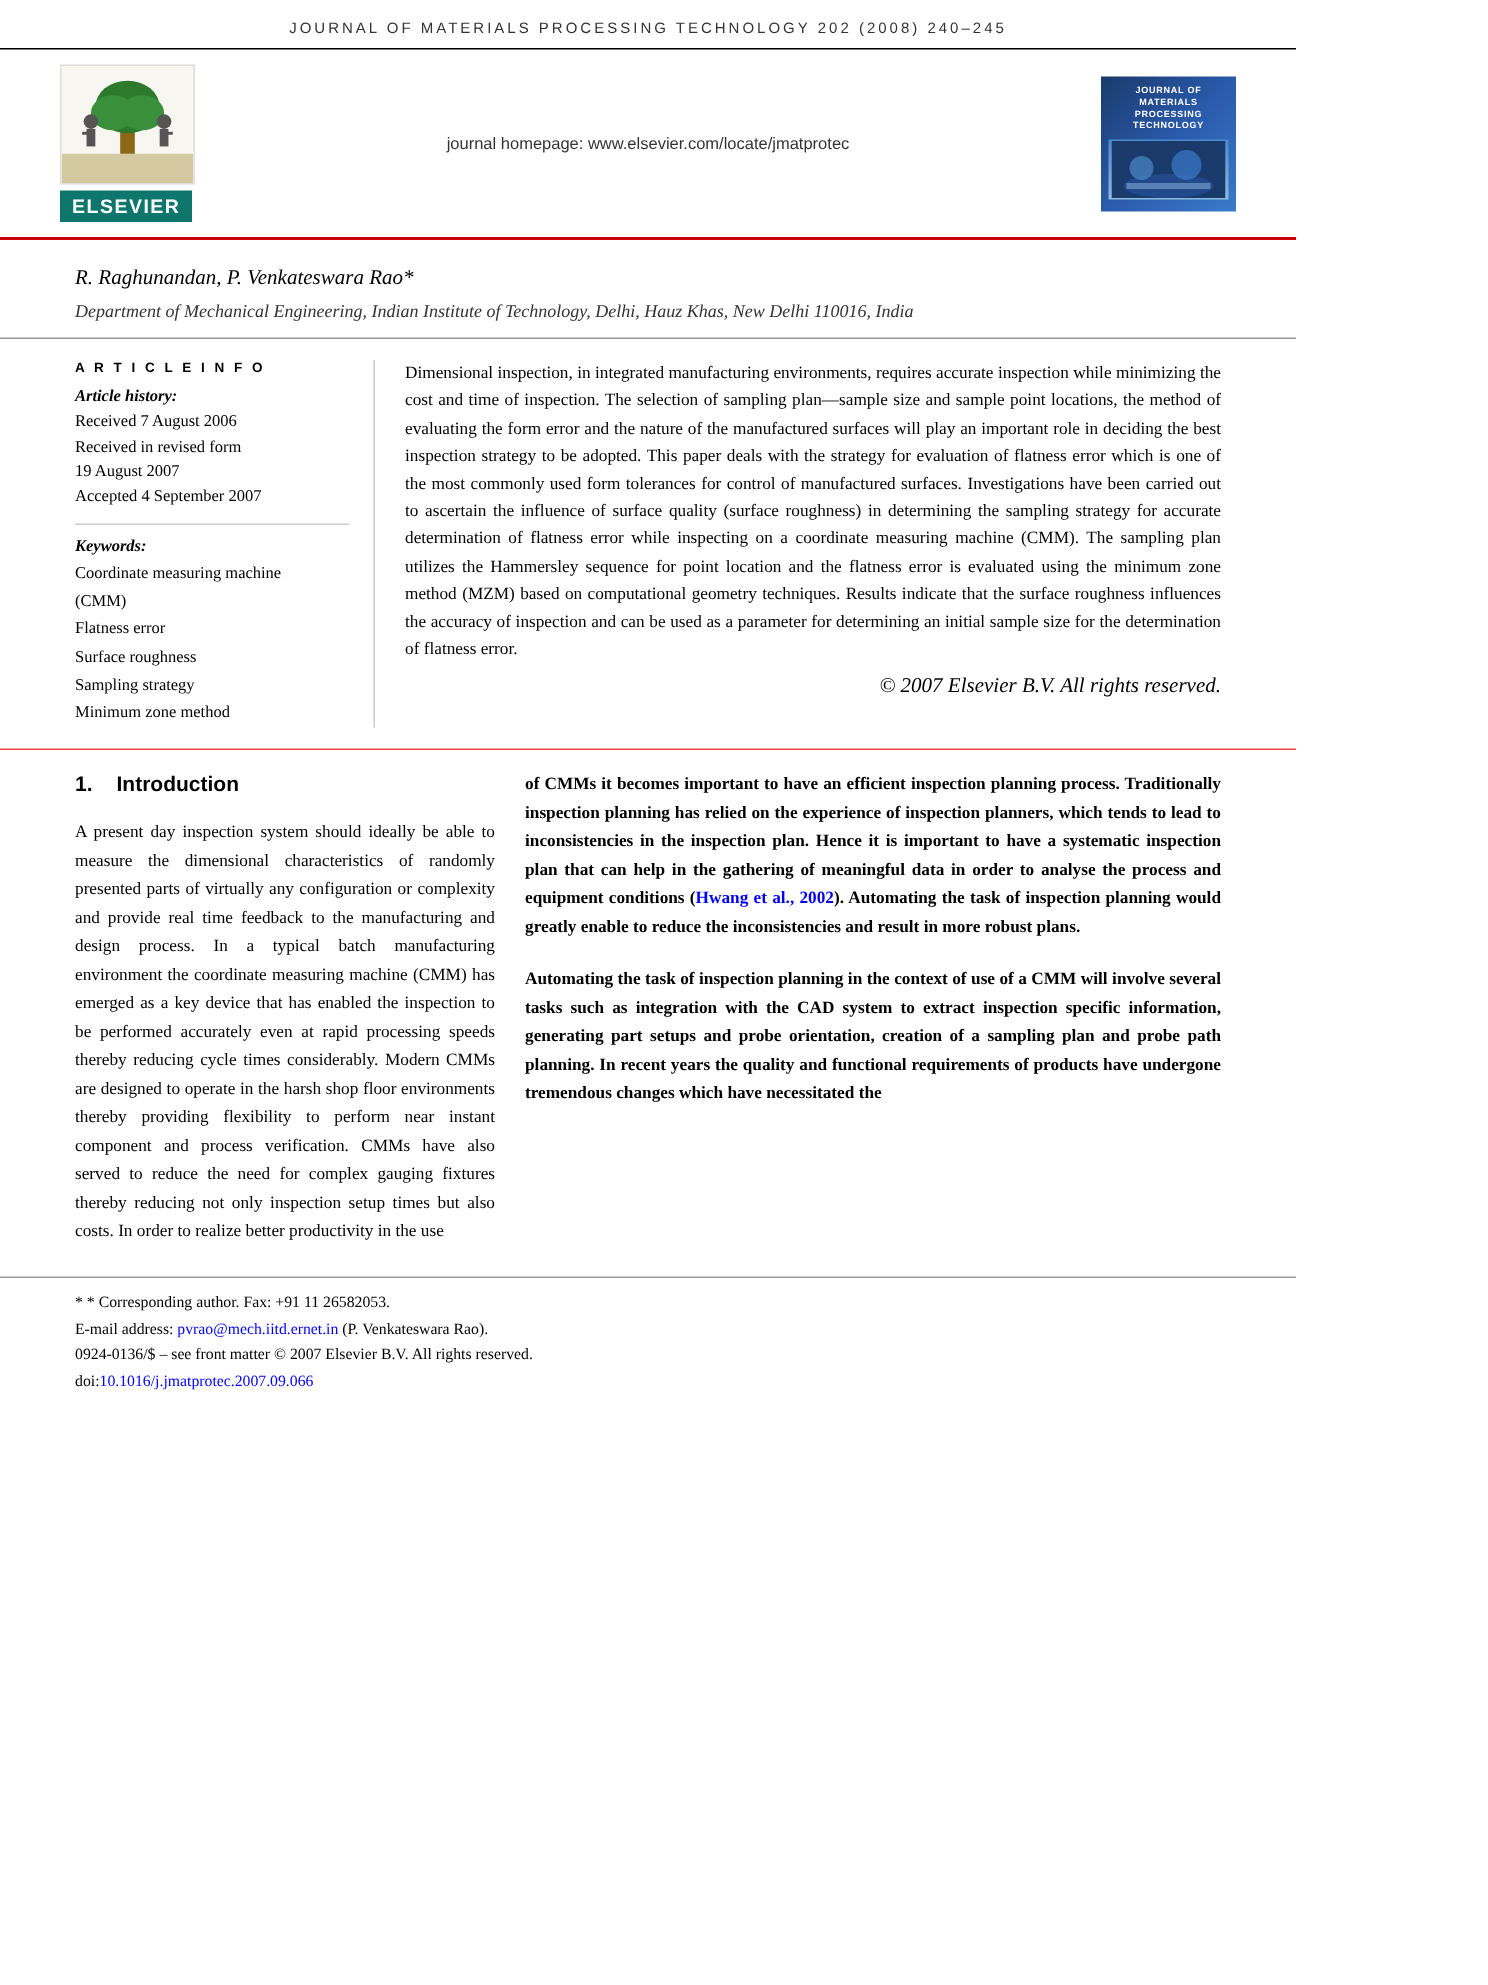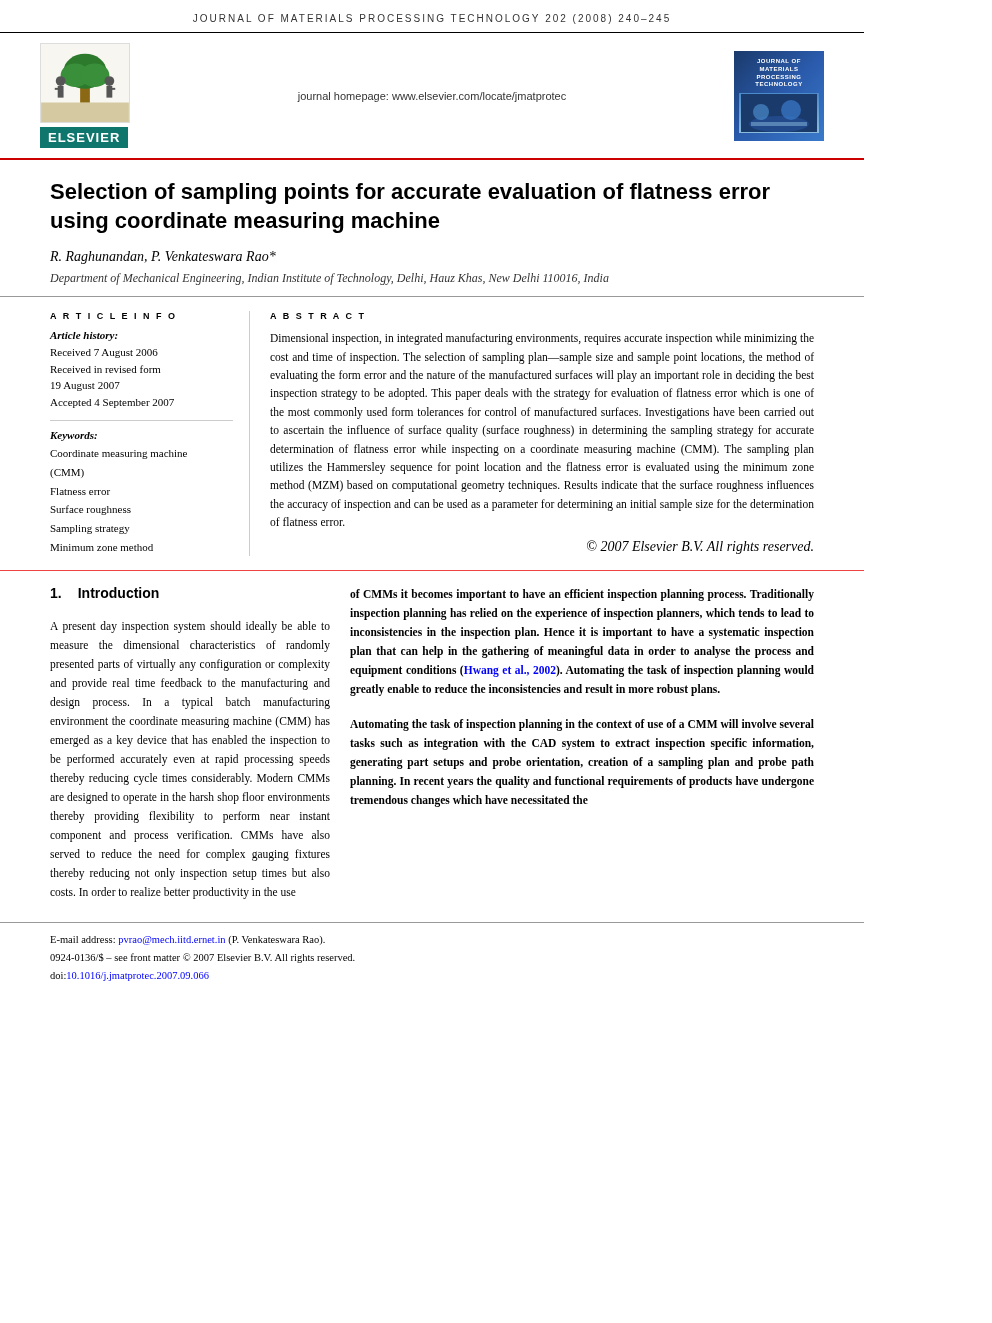--- a/index.html
+++ b/index.html
@@ -310,21 +310,20 @@
           <ellipse cx="38" cy="30" rx="30" ry="8" fill="#2a5aab" opacity="0.5"></ellipse>
           <circle cx="20" cy="18" r="8" fill="#4a8acb" opacity="0.7"></circle>
           <circle cx="50" cy="16" r="10" fill="#3a7acb" opacity="0.7"></circle>
           <rect x="10" y="28" width="56" height="4" fill="#8abcdb" opacity="0.5"></rect>
         </svg>
       </div>
     </div>
   </div>
 
   <div class="article-title-area">
-    <div class="article-title">Selection of sampling points for accurate evaluation of flatness error using coordinate measuring machine</div>
     <div class="authors">R. Raghunandan, P. Venkateswara Rao*</div>
     <div class="affiliation">Department of Mechanical Engineering, Indian Institute of Technology, Delhi, Hauz Khas, New Delhi 110016, India</div>
   </div>
 
   <div class="info-abstract-row">
 
     <div class="article-info">
       <div class="info-section-label">A R T I C L E   I N F O</div>
 
       <div class="info-subsection">
@@ -339,21 +338,20 @@
         <div class="info-subsection-label">Keywords:</div>
         <div class="keyword-item">Coordinate measuring machine<br>(CMM)</div>
         <div class="keyword-item">Flatness error</div>
         <div class="keyword-item">Surface roughness</div>
         <div class="keyword-item">Sampling strategy</div>
         <div class="keyword-item">Minimum zone method</div>
       </div>
     </div>
 
     <div class="abstract-section">
-      <div class="abstract-label">A B S T R A C T</div>
       <div class="abstract-text">Dimensional inspection, in integrated manufacturing environments, requires accurate inspection while minimizing the cost and time of inspection. The selection of sampling plan—sample size and sample point locations, the method of evaluating the form error and the nature of the manufactured surfaces will play an important role in deciding the best inspection strategy to be adopted. This paper deals with the strategy for evaluation of flatness error which is one of the most commonly used form tolerances for control of manufactured surfaces. Investigations have been carried out to ascertain the influence of surface quality (surface roughness) in determining the sampling strategy for accurate determination of flatness error while inspecting on a coordinate measuring machine (CMM). The sampling plan utilizes the Hammersley sequence for point location and the flatness error is evaluated using the minimum zone method (MZM) based on computational geometry techniques. Results indicate that the surface roughness influences the accuracy of inspection and can be used as a parameter for determining an initial sample size for the determination of flatness error.</div>
       <div class="copyright-line">© 2007 Elsevier B.V. All rights reserved.</div>
     </div>
 
   </div>
 
   <div class="main-body">
 
     <div class="col-left">
       <div style="display:flex; align-items:baseline; margin-bottom:8px;">
@@ -366,20 +364,24 @@
     <div class="col-right">
       <div class="body-text">of CMMs it becomes important to have an efficient inspection planning process. Traditionally inspection planning has relied on the experience of inspection planners, which tends to lead to inconsistencies in the inspection plan. Hence it is important to have a systematic inspection plan that can help in the gathering of meaningful data in order to analyse the process and equipment conditions (<span class="link">Hwang et al., 2002</span>). Automating the task of inspection planning would greatly enable to reduce the inconsistencies and result in more robust plans.</div>
       <br>
       <div class="body-text">Automating the task of inspection planning in the context of use of a CMM will involve several tasks such as integration with the CAD system to extract inspection specific information, generating part setups and probe orientation, creation of a sampling plan and probe path planning. In recent years the quality and functional requirements of products have undergone tremendous changes which have necessitated the</div>
     </div>
 
   </div>
 
   <div class="page-footer">
     <div class="footnote-line">
+      <span>* </span>
+      <span>* Corresponding author. Fax: +91 11 26582053.</span>
+    </div>
+    <div class="footnote-line">
       <span>E-mail address:</span>
       <span class="footnote-link">pvrao@mech.iitd.ernet.in</span>
       <span>(P. Venkateswara Rao).</span>
     </div>
     <div class="footnote-line">0924-0136/$ – see front matter © 2007 Elsevier B.V. All rights reserved.</div>
     <div class="footnote-line">
       <span>doi:</span><span class="footnote-link">10.1016/j.jmatprotec.2007.09.066</span>
     </div>
   </div>
 

